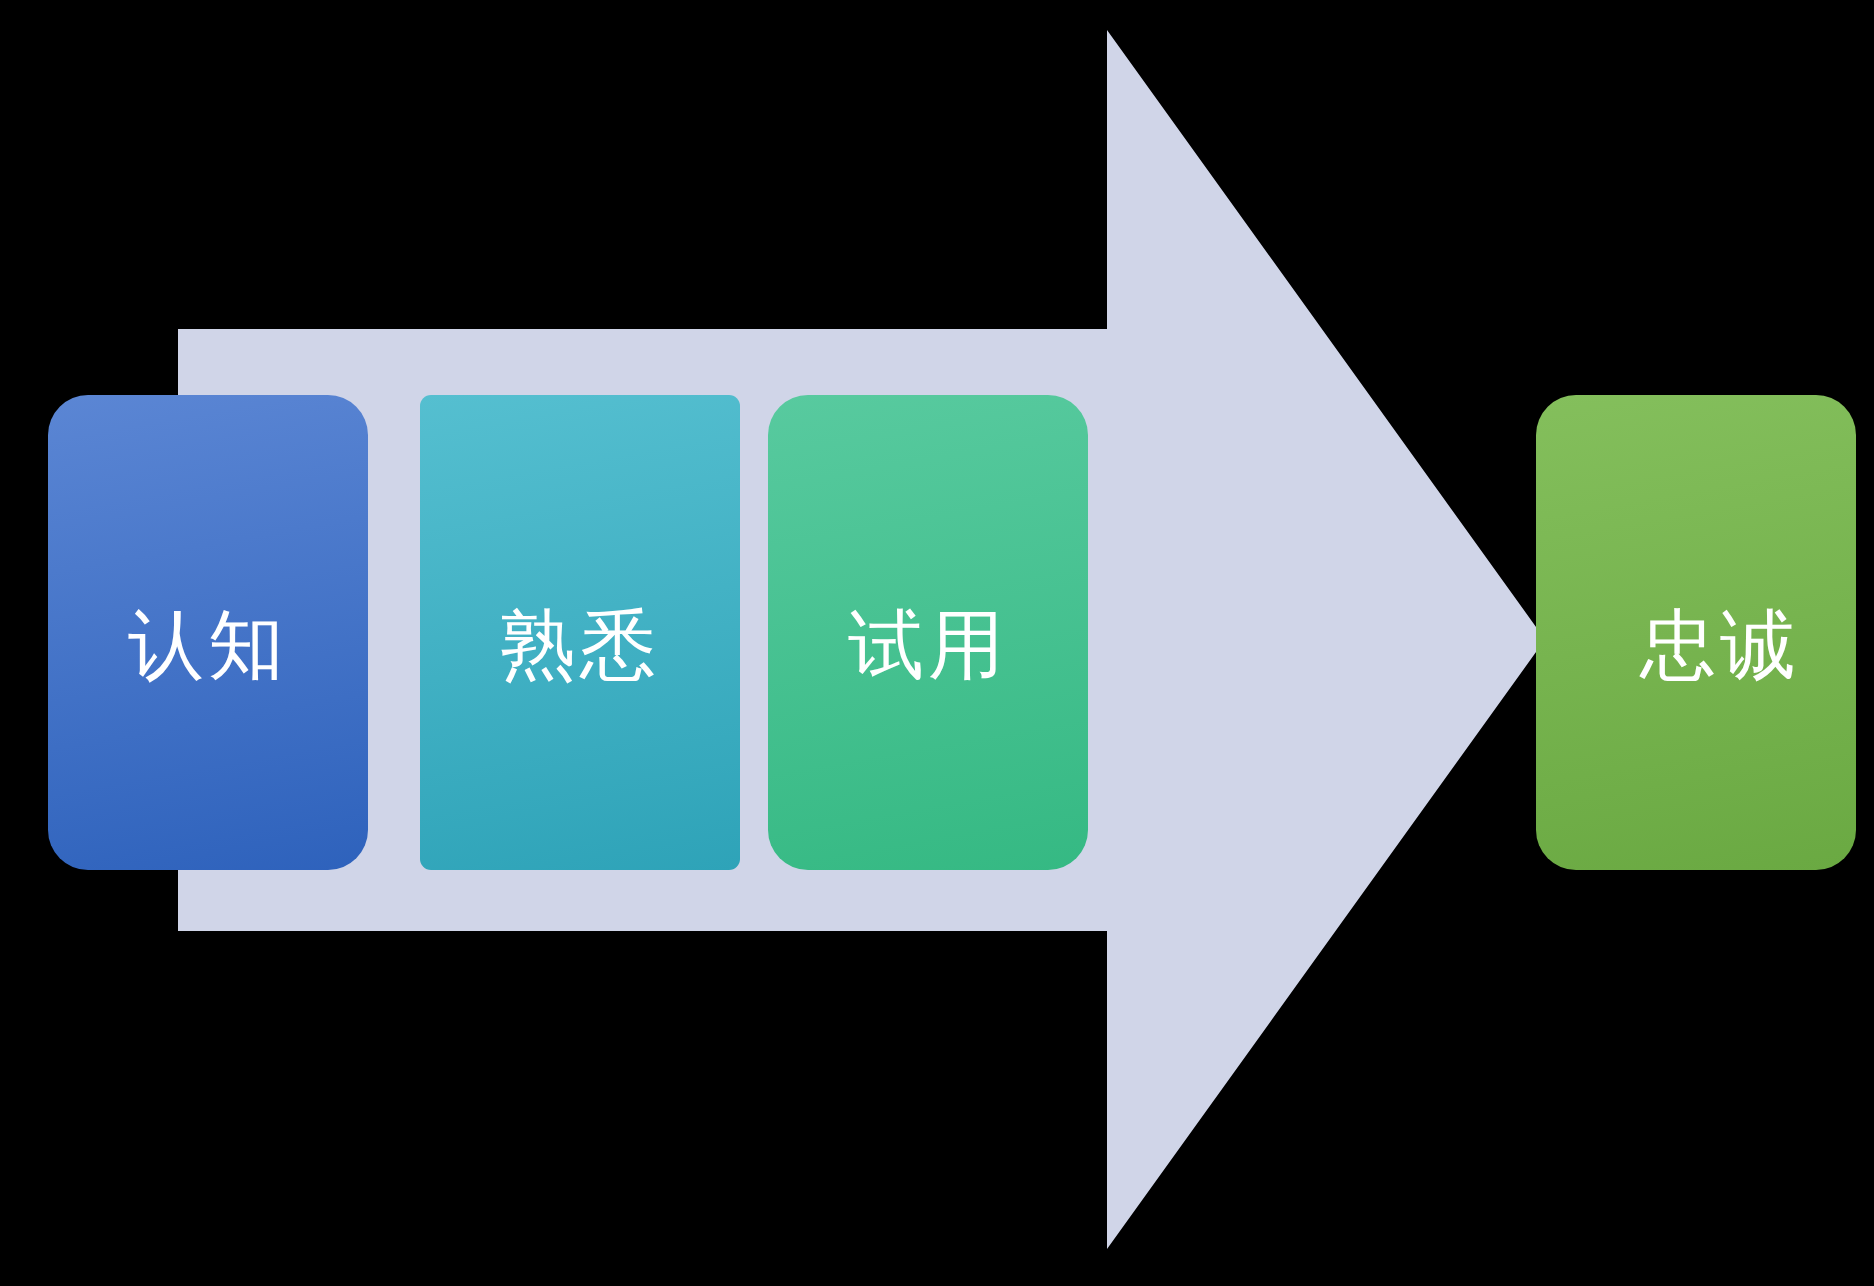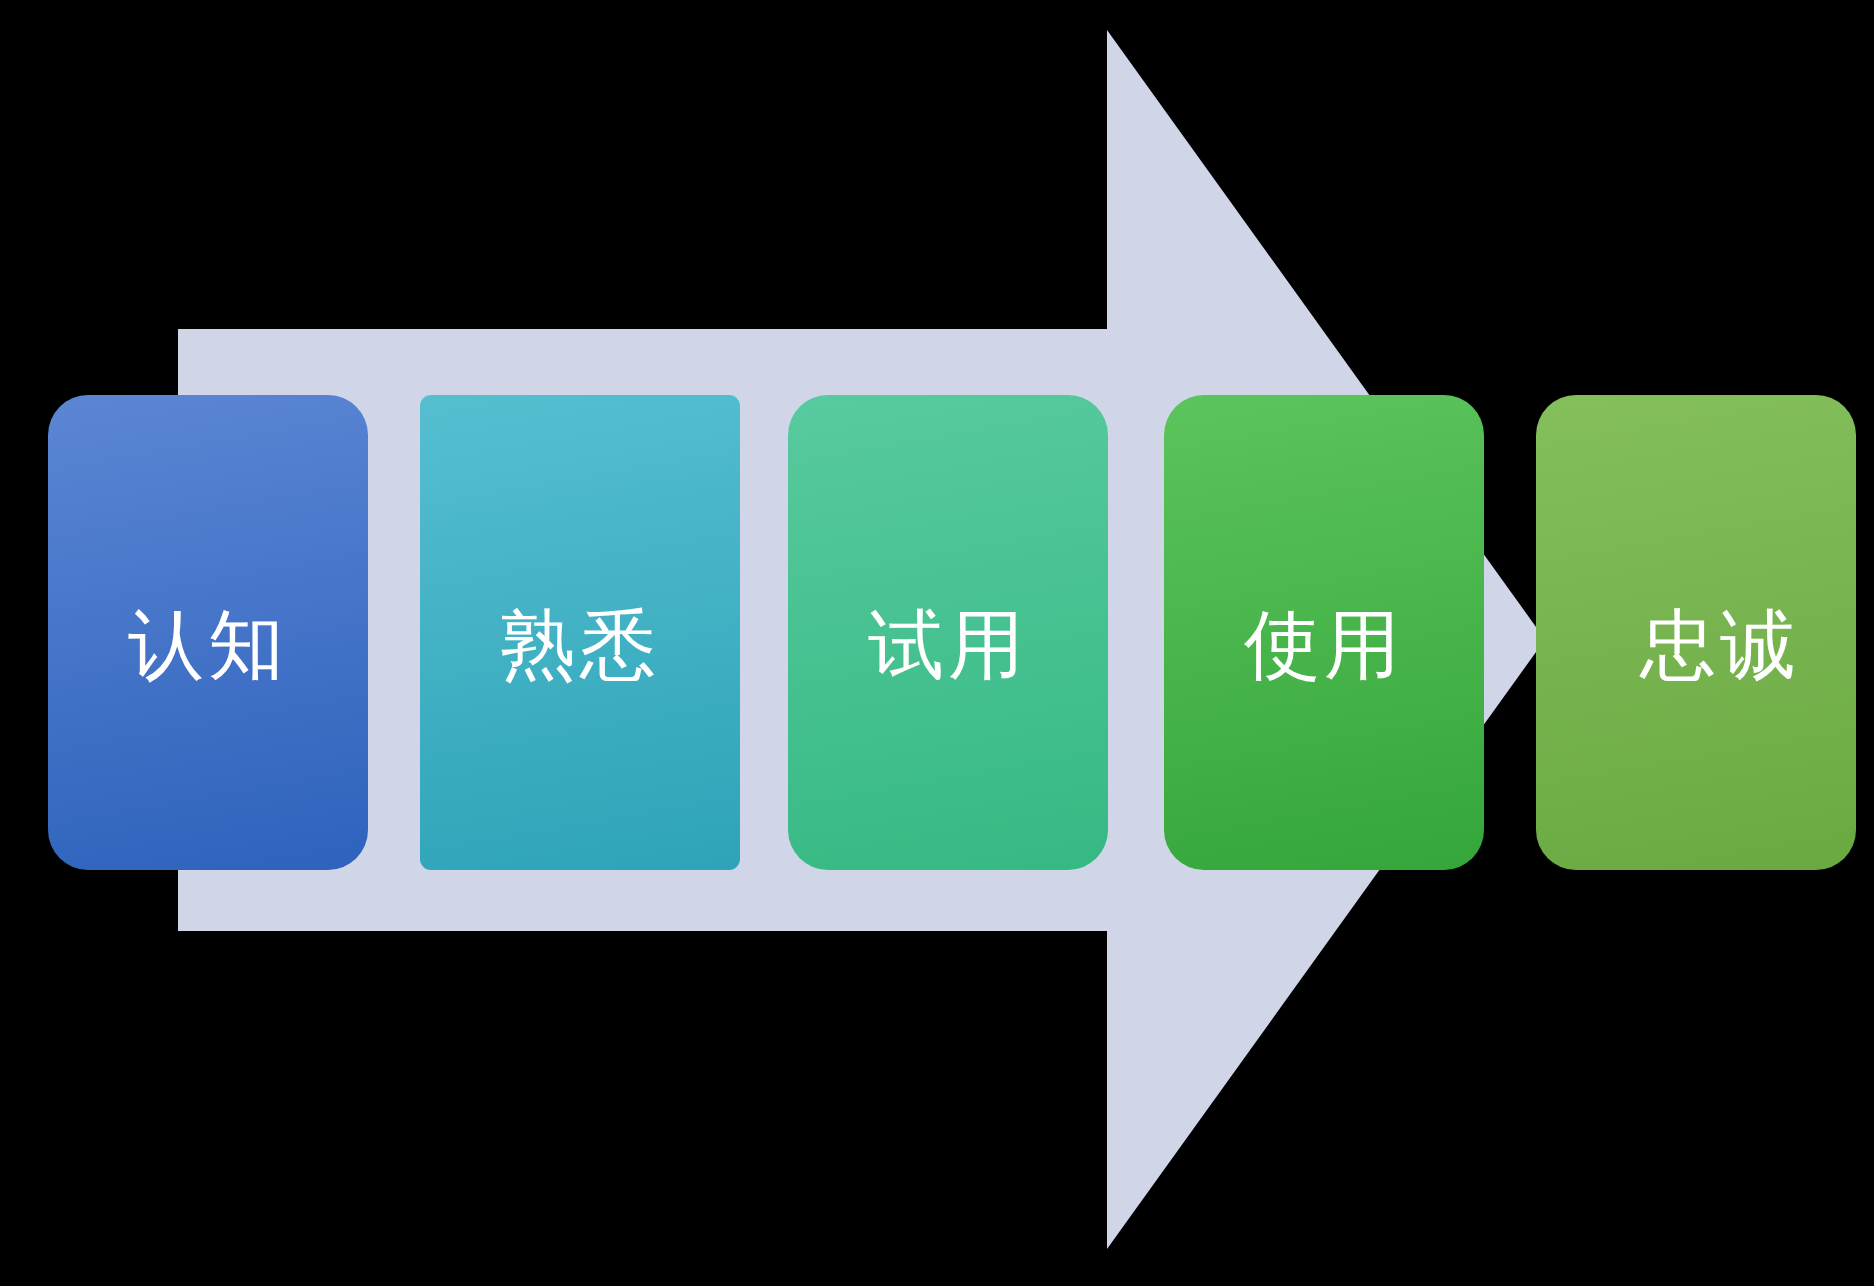--- a/index.html
+++ b/index.html
@@ -51,21 +51,21 @@
     line-height: 1;
     letter-spacing: 4px;
     font-weight: 400;
     text-align: center;
     user-select: none;
     transform: translateY(12px);
   }
   
   #card-0 { left: 48px;   }
   #card-1 { left: 420px;  }
-  #card-2 { left: 788px;  }
+  #card-2 { left: 768px;  }
   #card-3 { left: 1164px; }
   #card-4 { left: 1536px; }
 </style>
 </head>
 <body style="background: rgb(0, 0, 0);">
 
 <div id="stage" style="background: rgb(0, 0, 0);">
 
   <svg id="arrow-layer" viewBox="0 0 1874 1286" width="1874" height="1286" aria-hidden="true">
     <polygon id="arrow-shape" points="178,329 1107,329 1107,30 1545,639.5 1107,1249 1107,931 178,931" fill="#d0d5e8"></polygon>
@@ -78,22 +78,19 @@
     </div>
 
     <div class="stage-card" id="card-1" style="background: linear-gradient(170deg, rgb(85, 191, 208) 0%, rgb(46, 163, 184) 100%); border-radius: 11px;">
       <span class="stage-card-label" style="color: rgb(255, 255, 255);">熟悉</span>
     </div>
 
     <div class="stage-card" id="card-2" style="background: linear-gradient(170deg, rgb(88, 202, 159) 0%, rgb(53, 185, 131) 100%);">
       <span class="stage-card-label" style="color: rgb(255, 255, 255);">试用</span>
     </div>
 
-    <div class="stage-card" id="card-3" style="background: linear-gradient(170deg, rgb(92, 196, 92) 0%, rgb(52, 166, 58) 100%);">
-      <span class="stage-card-label" style="color: rgb(255, 255, 255);">使用</span>
-    </div>
 
     <div class="stage-card" id="card-4" style="background: linear-gradient(170deg, rgb(132, 191, 92) 0%, rgb(106, 169, 66) 100%); padding-left: 48px;">
       <span class="stage-card-label" style="color: rgb(255, 255, 255);">忠诚</span>
     </div>
 
   </div>
 </div>
 
 </body></html>

